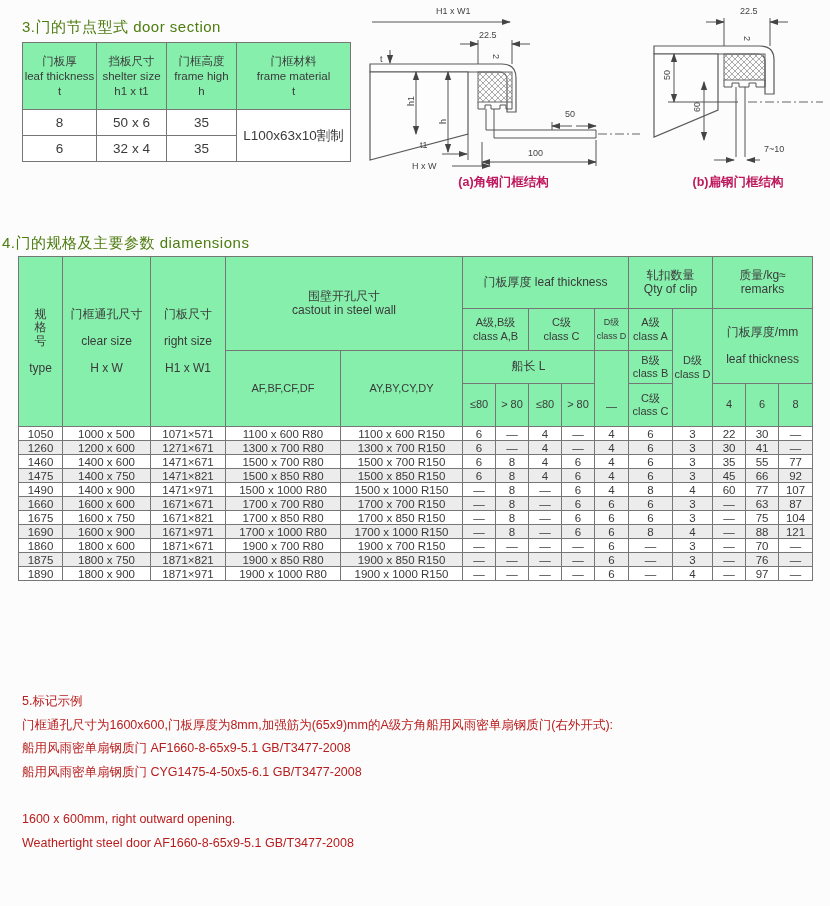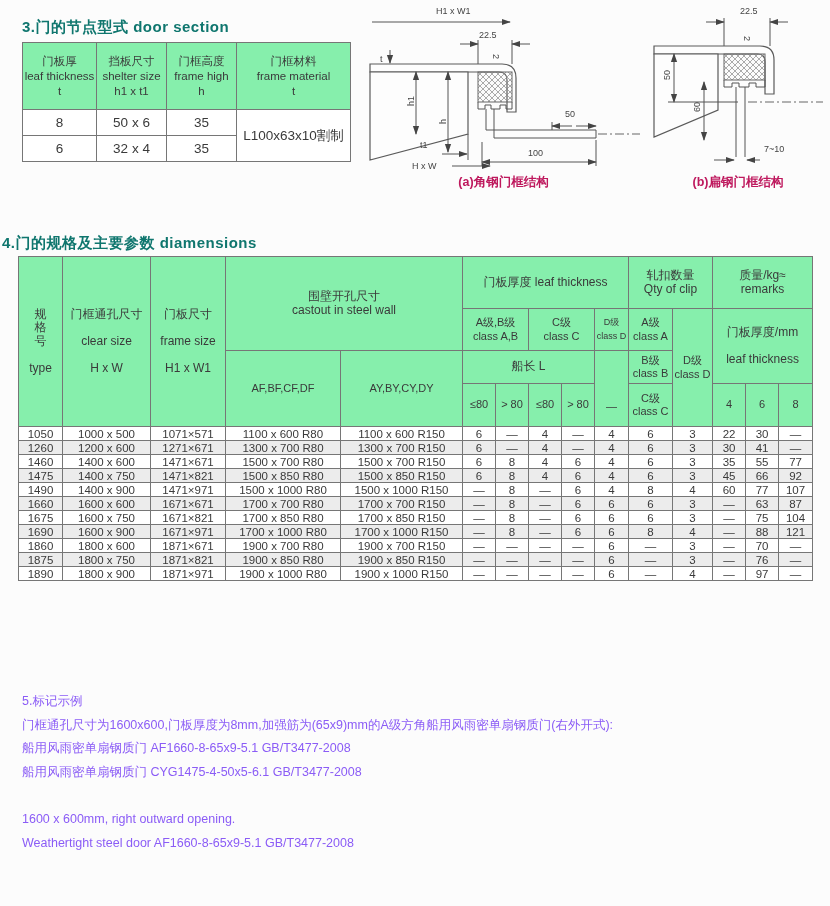--- a/index.html
+++ b/index.html
@@ -3,21 +3,21 @@
 <meta charset="utf-8">
 <style>
   html,body { margin:0; padding:0; }
   body {
     width:830px; height:906px; position:relative;
     background:#fcfcfc; color:#3a3a3a;
     font-family:"Liberation Sans", sans-serif;
     overflow:hidden;
   }
   .abs { position:absolute; }
-  .sec-title { font-size:15px; font-weight:bold; color:#0f766e; letter-spacing:0.5px; }
+  .sec-title { font-size:15px; font-weight:normal; color:#4d7c0f; letter-spacing:0.5px; }
 
   table { border-collapse:collapse; table-layout:fixed; }
   th, td {
     border:1px solid #767676; text-align:center; vertical-align:middle;
     padding:0 1px; overflow:hidden;
   }
   th { font-weight:normal; white-space:pre-line; background:#86efac; color:#3a3a3a; }
 
   
   #door-section-table { width:328px; }
@@ -43,21 +43,21 @@
   .diagram svg { display:block; }
   .diagram .caption {
     text-align:center; font-size:12.5px; color:#be185d; margin-top:2px; font-weight:bold;
   }
   .dim-text { font-size:9px; fill:#444; font-family:"Liberation Sans",sans-serif; }
   .dim-line { stroke:#555; stroke-width:1; fill:none; }
   .part-line { stroke:#5a5a5a; stroke-width:1.2; fill:#fdfdfd; }
   .centerline { stroke:#666; stroke-width:1; stroke-dasharray:9 3 2 3; fill:none; }
 
   
-  .notes { font-size:12.5px; line-height:23.5px; color:#8b5cf6; }
+  .notes { font-size:12.5px; line-height:23.5px; color:#b91c1c; }
   .notes .text-line { white-space:nowrap; }
 </style>
 </head>
 <body>
 
 <div class="abs sec-title" style="left:22px; top:18px;">3.门的节点型式  door section</div>
 
 <table id="door-section-table" class="abs" style="left:22px; top:42px;">
   <colgroup>
       <col style="width:74px">
@@ -238,21 +238,21 @@
 号
 
 type</th>
       <th rowspan="4" class="cjk-lg">门框通孔尺寸
 
 clear size
 
 H x W</th>
       <th rowspan="4" class="cjk-lg">门板尺寸
 
-frame size
+right size
 
 H1 x W1</th>
       <th colspan="2" rowspan="2" class="cjk-lg">围壁开孔尺寸
 castout in steel wall</th>
       <th colspan="5" class="cjk-lg">门板厚度  leaf thickness</th>
       <th colspan="2" class="cjk-lg">轧扣数量
 Qty of clip</th>
       <th colspan="3" class="cjk-lg">质量/kg≈
 remarks</th>
     </tr>

